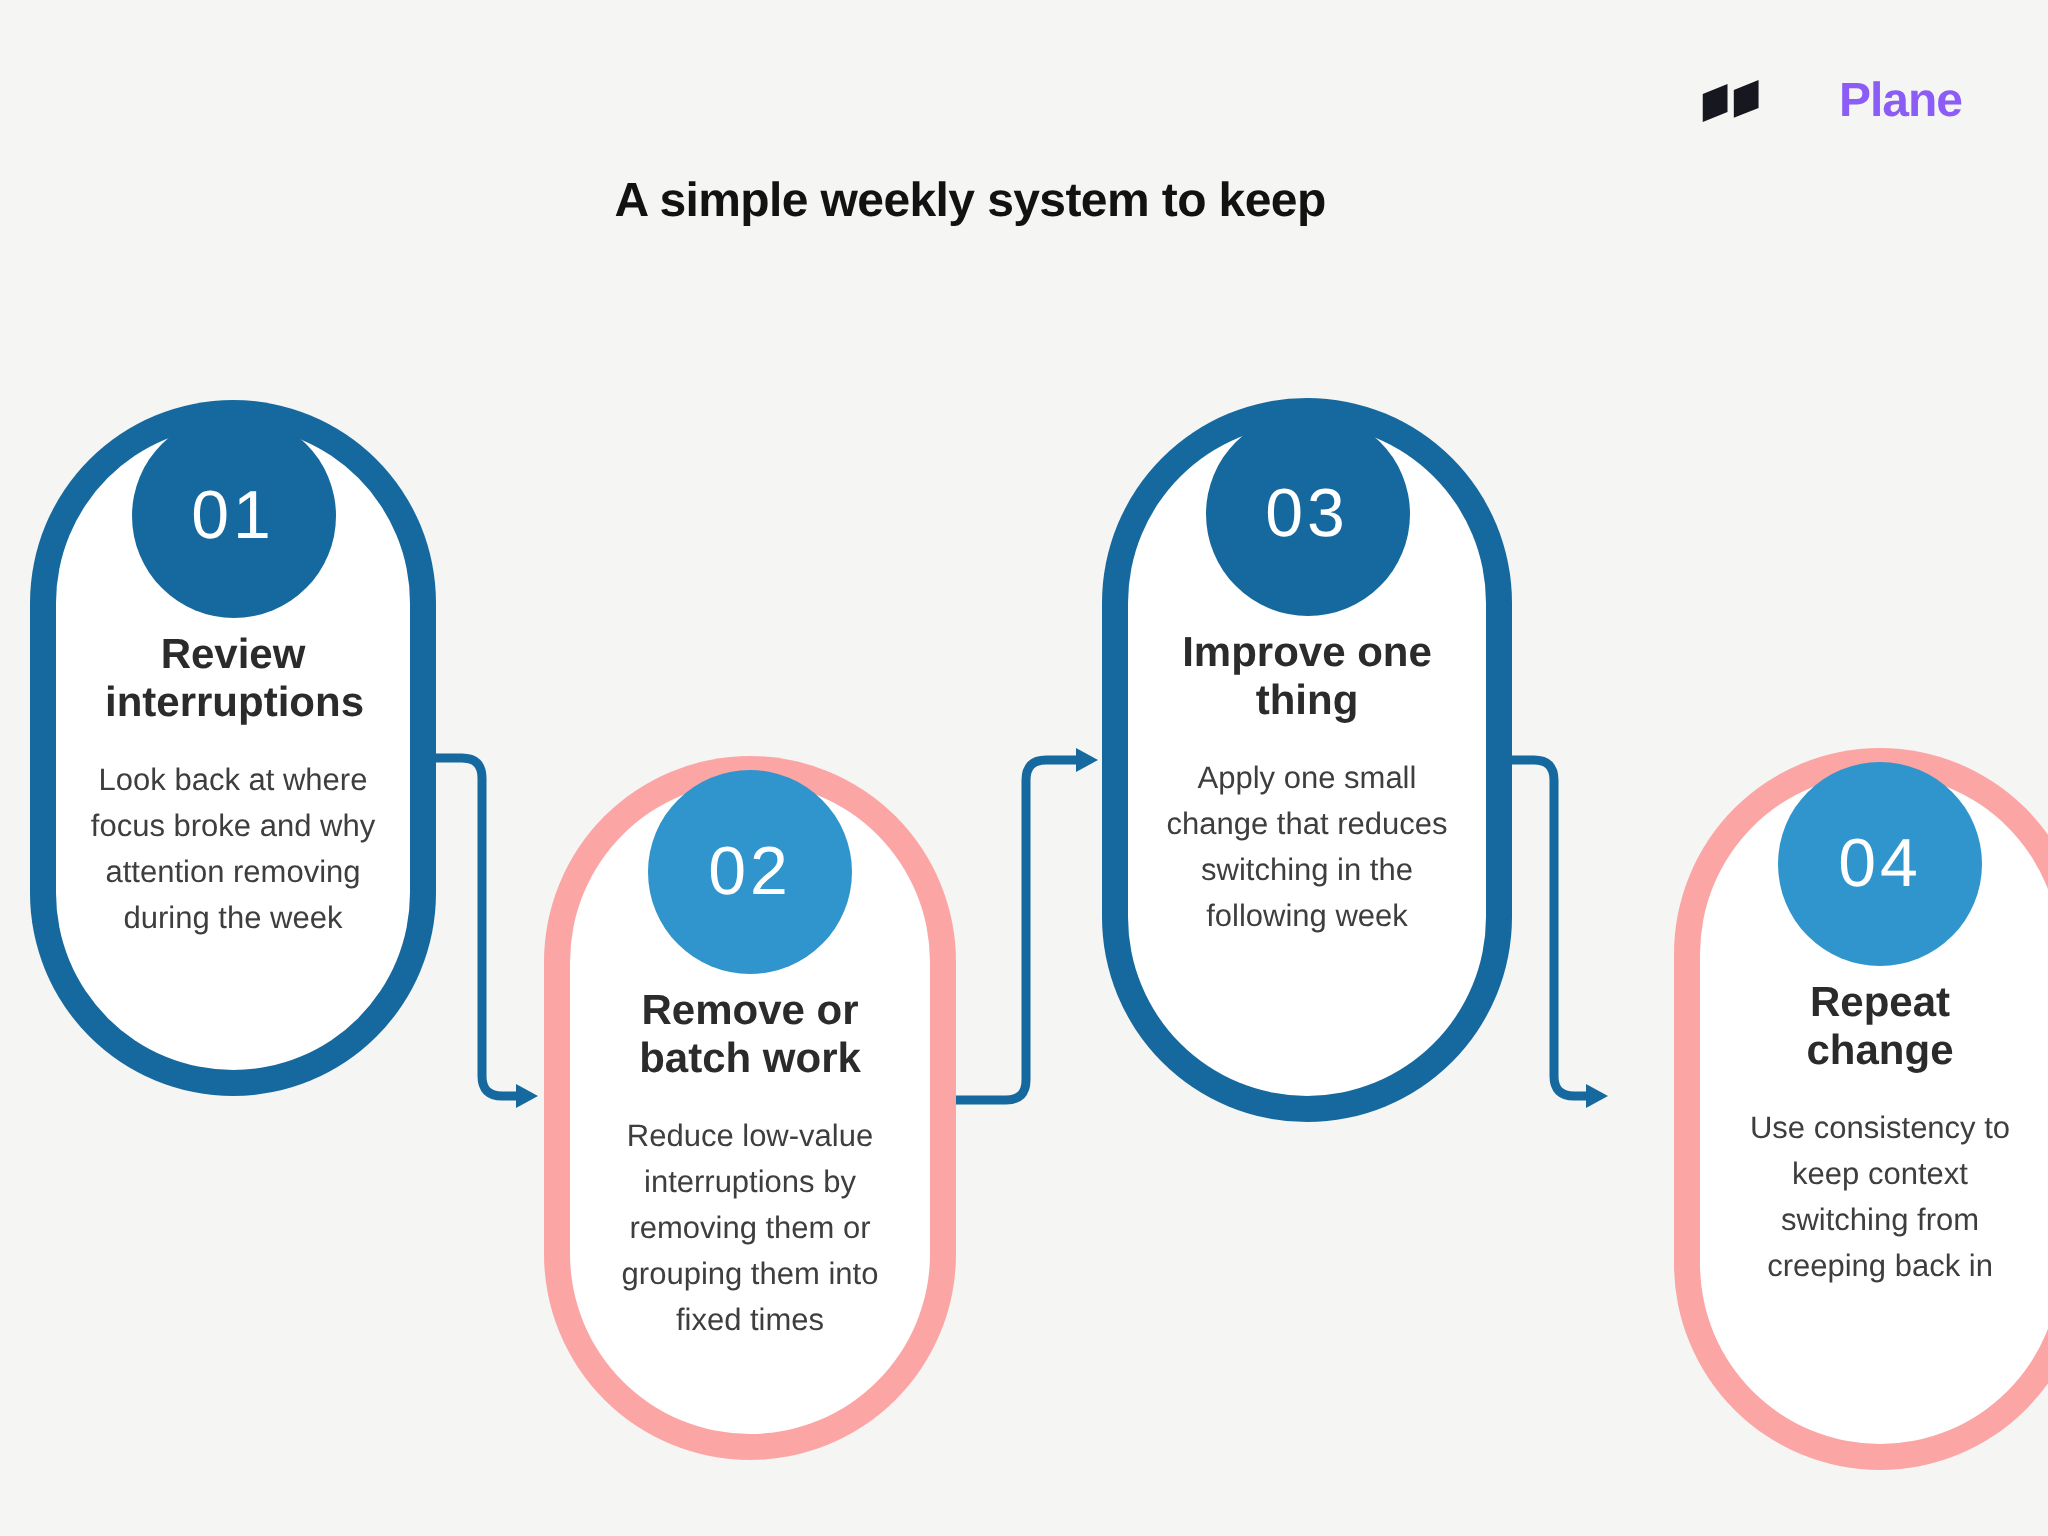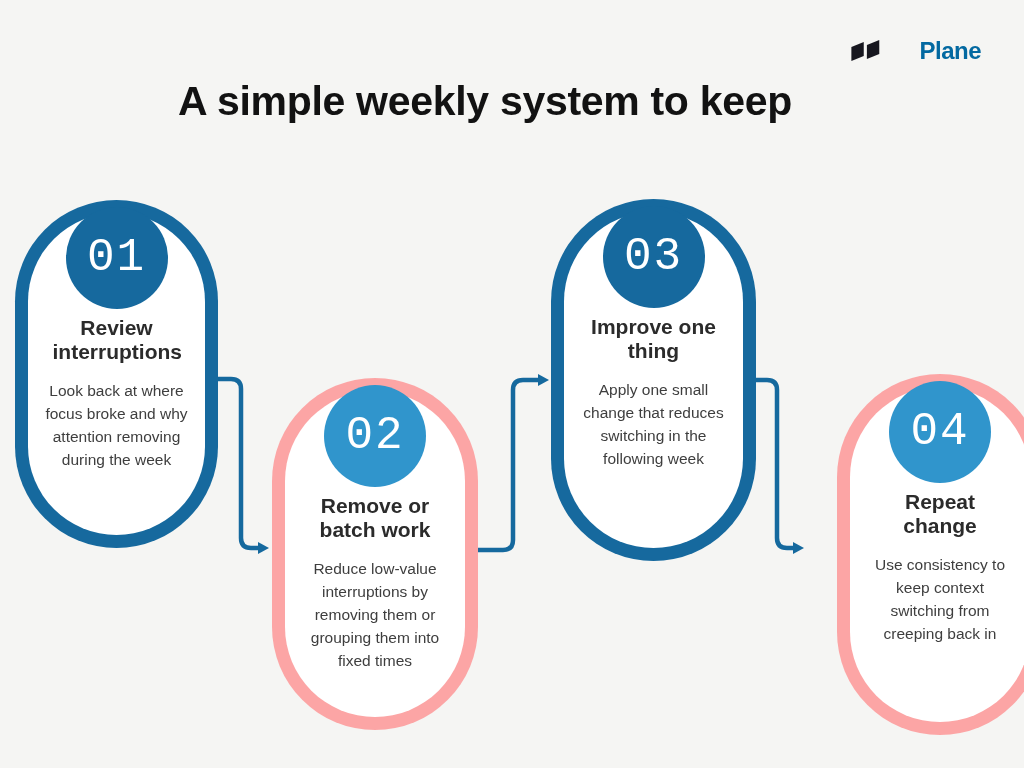--- a/index.html
+++ b/index.html
@@ -19,33 +19,33 @@
     position: absolute;
     top: 37px;
     right: 43px;
     display: flex;
     align-items: center;
     gap: 8px;
   }
   .logo-text {
     font-size: 24px;
     font-weight: 700;
-    color: #0369a1;
+    color: #8b5cf6;
     letter-spacing: -0.5px;
     margin-left: 28px;
   }
 
   
   .title {
     position: absolute;
     top: 80px;
     left: 120px;
     width: 730px;
     text-align: center;
-    font-size: 41px;
+    font-size: 24px;
     line-height: 42px;
     font-weight: 600;
     color: #121212;
     letter-spacing: -0.3px;
   }
 
   
   .card {
     position: absolute;
     border-radius: 120px;
@@ -69,25 +69,24 @@
     height: 102px;
     border-radius: 50%;
     display: flex;
     align-items: center;
     justify-content: center;
   }
   .card.dark  .card-circle { background: #16699e; }
   .card.light .card-circle { background: #3095cc; }
 
   .card-number {
-    font-size: 46px;
+    font-size: 34px;
     font-weight: 400;
     color: #ffffff;
     letter-spacing: 2px;
-    font-family: Liberation Mono, monospace;
   }
 
   .card-content {
     position: absolute;
     top: 116px;
     left: 14px;
     right: 14px;
     text-align: center;
   }
   .card-title {

